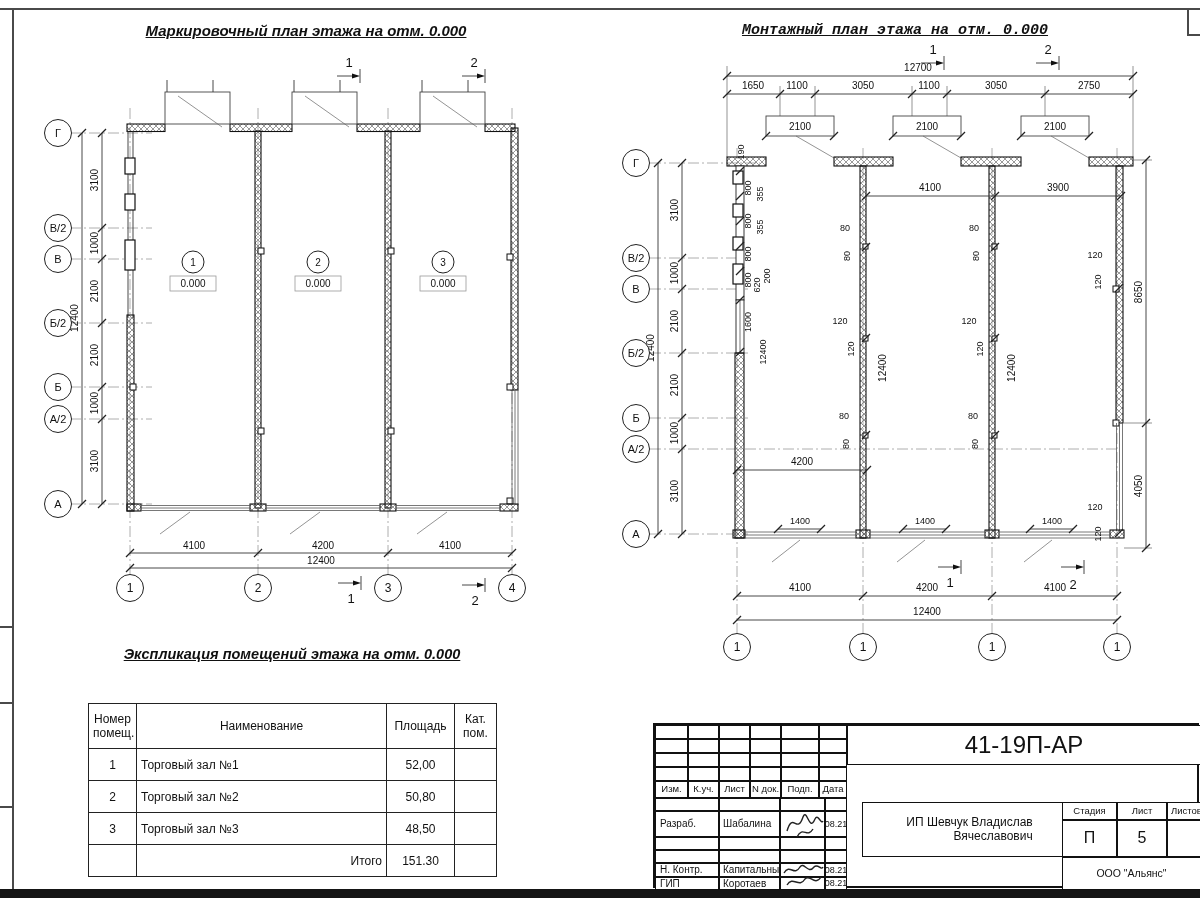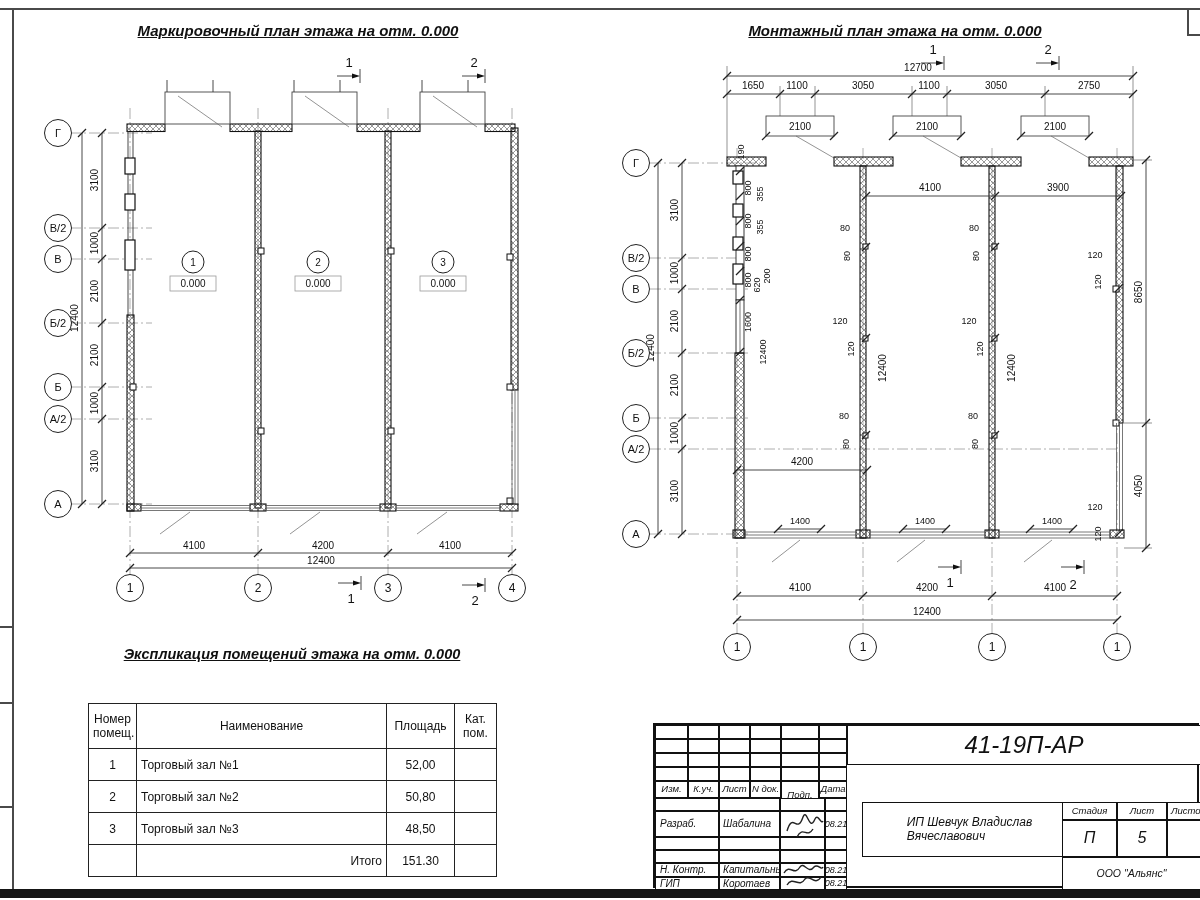--- a/index.html
+++ b/index.html
@@ -35,40 +35,40 @@
   
   #extab{border-collapse:collapse;table-layout:fixed;background:#fff;}
   #extab th,#extab td{border:1.6px solid #222;font-weight:normal;font-size:12px;
     padding:0 4px;overflow:hidden;}
   #extab th{height:44px;} #extab td{height:31px;}
   .pre{white-space:pre-line;}
   .cnum{text-align:center;} .cname{text-align:left;} .cright{text-align:right;}
   
   #tb{left:653px;top:723px;width:546px;height:165px;border:2px solid #111;box-sizing:border-box;}
   #tb .c{position:absolute;box-sizing:border-box;border:1.3px solid #111;
-     display:flex;align-items:center;justify-content:center;text-align:left;
-     font-size:10px;line-height:1.15;overflow:hidden;background:#fff;font-style:italic;}
+     display:flex;align-items:center;justify-content:center;text-align:right;
+     font-size:10px;line-height:1.15;overflow:hidden;background:#fff;}
   #revgrid{position:absolute;left:0;top:0;width:192px;height:56px;display:grid;
      grid-template-columns:33px 31px 31px 31px 38px 28px;grid-auto-rows:14px;}
   #revgrid div{border:1px solid #111;box-sizing:border-box;}
   .sig{position:absolute;}
 </style>
 </head>
 <body>
 
 <div class="abs frameln" style="left:0;top:8px;width:1200px;height:2px;"></div>
 <div class="abs" style="left:1187px;top:8px;width:11px;height:24px;border:2px solid #4a4a4a;background:#fff;"></div>
 <div class="abs frameln" style="left:12px;top:8px;width:2px;height:881px;"></div>
 <div class="abs frameln" style="left:0;top:626px;width:12px;height:2px;"></div>
 <div class="abs frameln" style="left:0;top:702px;width:12px;height:2px;"></div>
 <div class="abs frameln" style="left:0;top:806px;width:12px;height:2px;"></div>
 <div class="abs" style="left:0;top:889px;width:1200px;height:9px;background:#151515;"></div>
 
-<div class="abs ptitle" style="left:83px;top:22px;width:430px;">Маркировочный план этажа на отм. 0.000</div>
-<div class="abs ptitle" style="left:680px;top:22px;width:430px;">Монтажный план этажа на отм. 0.000</div>
+<div class="abs ptitle" style="left:91px;top:22px;width:430px;">Маркировочный план этажа на отм. 0.000</div>
+<div class="abs ptitle" style="left:680px;top:22px;width:430px;font-family:Liberation Mono, monospace;">Монтажный план этажа на отм. 0.000</div>
 
 <svg id="p1" style="left:20px;top:40px;" width="535" height="580" viewBox="20 40 535 580">
   <defs>
     <pattern id="hxA" width="6" height="6" patternUnits="userSpaceOnUse">
       <path d="M0 6 L6 0 M0 0 L6 6" stroke="#555" stroke-width="0.6"></path>
     </pattern>
     <symbol id="tickA" overflow="visible">
         <line x1="-4" y1="4" x2="4" y2="-4" stroke="#222" stroke-width="1.2"></line>
       </symbol>
   </defs>
@@ -614,21 +614,21 @@
       <div></div>
       <div></div>
       <div></div>
       <div></div>
       <div></div>
   </div>
   <div class="c" style="left:0;top:56px;width:33px;height:17px;font-size:9.5px;">Изм.</div>
   <div class="c" style="left:33px;top:56px;width:31px;height:17px;font-size:9.5px;">К.уч.</div>
   <div class="c" style="left:64px;top:56px;width:31px;height:17px;font-size:9.5px;">Лист</div>
   <div class="c" style="left:95px;top:56px;width:31px;height:17px;font-size:9.5px;">N док.</div>
-  <div class="c" style="left:126px;top:56px;width:38px;height:29px;font-size:9.5px;">Подп.</div>
+  <div class="c" style="left:126px;top:56px;width:38px;height:17px;font-size:9.5px;">Подп.</div>
   <div class="c" style="left:164px;top:56px;width:28px;height:17px;font-size:9.5px;">Дата</div>
 
   <div class="c" style="left:0;top:73px;width:64px;height:13px;"></div>
   <div class="c" style="left:64px;top:73px;width:61px;height:13px;"></div>
   <div class="c" style="left:125px;top:73px;width:45px;height:13px;"></div>
   <div class="c" style="left:170px;top:73px;width:22px;height:13px;"></div>
 
   <div class="c" style="left:0;top:86px;width:64px;height:26px;justify-content:flex-start;padding-left:4px;">Разраб.</div>
   <div class="c" style="left:64px;top:86px;width:61px;height:26px;justify-content:flex-start;padding-left:3px;">Шабалина</div>
   <div class="c" style="left:125px;top:86px;width:45px;height:26px;"></div>

